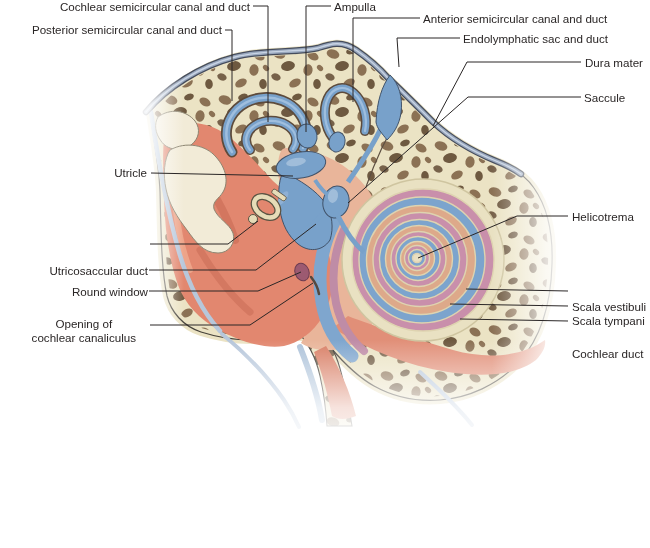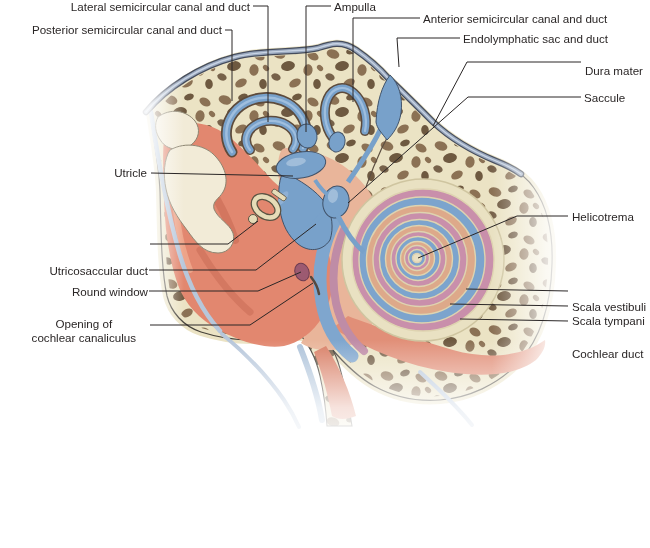--- a/index.html
+++ b/index.html
@@ -188,26 +188,26 @@
     <polyline points="149,270 256,270 316,224"></polyline>
     <polyline points="149,291 258,291 301,272"></polyline>
     <polyline points="150,325 250,325 313,283"></polyline>
     <polyline points="568,216 517,216 418,258"></polyline>
     <polyline points="568,291 466,289"></polyline>
     <polyline points="568,306 450,304"></polyline>
     <polyline points="568,321 460,319"></polyline>
   </g>
 </svg>
 
-<div class="lbl r" style="right:400px;top:0;">Lateral semicircular canal and duct</div>
+<div class="lbl r" style="right:400px;top:0;">Cochlear semicircular canal and duct</div>
 <div class="lbl r" style="right:428px;top:23px;">Posterior semicircular canal and duct</div>
 <div class="lbl" style="left:334px;top:0;text-align:center;">Ampulla</div>
 <div class="lbl" style="left:423px;top:12px;">Anterior semicircular canal and duct</div>
 <div class="lbl" style="left:463px;top:32px;">Endolymphatic sac and duct</div>
-<div class="lbl" style="left:585px;top:64px;">Dura mater</div>
+<div class="lbl" style="left:585px;top:56px;">Dura mater</div>
 <div class="lbl" style="left:584px;top:91px;text-align:right;">Saccule</div>
 <div class="lbl r" style="right:503px;top:166px;">Utricle</div>
 <div class="lbl r" style="right:502px;top:264px;">Utricosaccular duct</div>
 <div class="lbl r" style="right:502px;top:285px;">Round window</div>
 <div class="lbl r pre" style="right:514px;top:317px;text-align:center;">Opening of
 cochlear canaliculus</div>
 <div class="lbl" style="left:572px;top:210px;">Helicotrema</div>
 <div class="lbl" style="left:572px;top:300px;">Scala vestibuli</div>
 <div class="lbl" style="left:572px;top:299px;margin-top:48px;">Cochlear duct</div>
 <div class="lbl" style="left:572px;top:314px;">Scala tympani</div>

